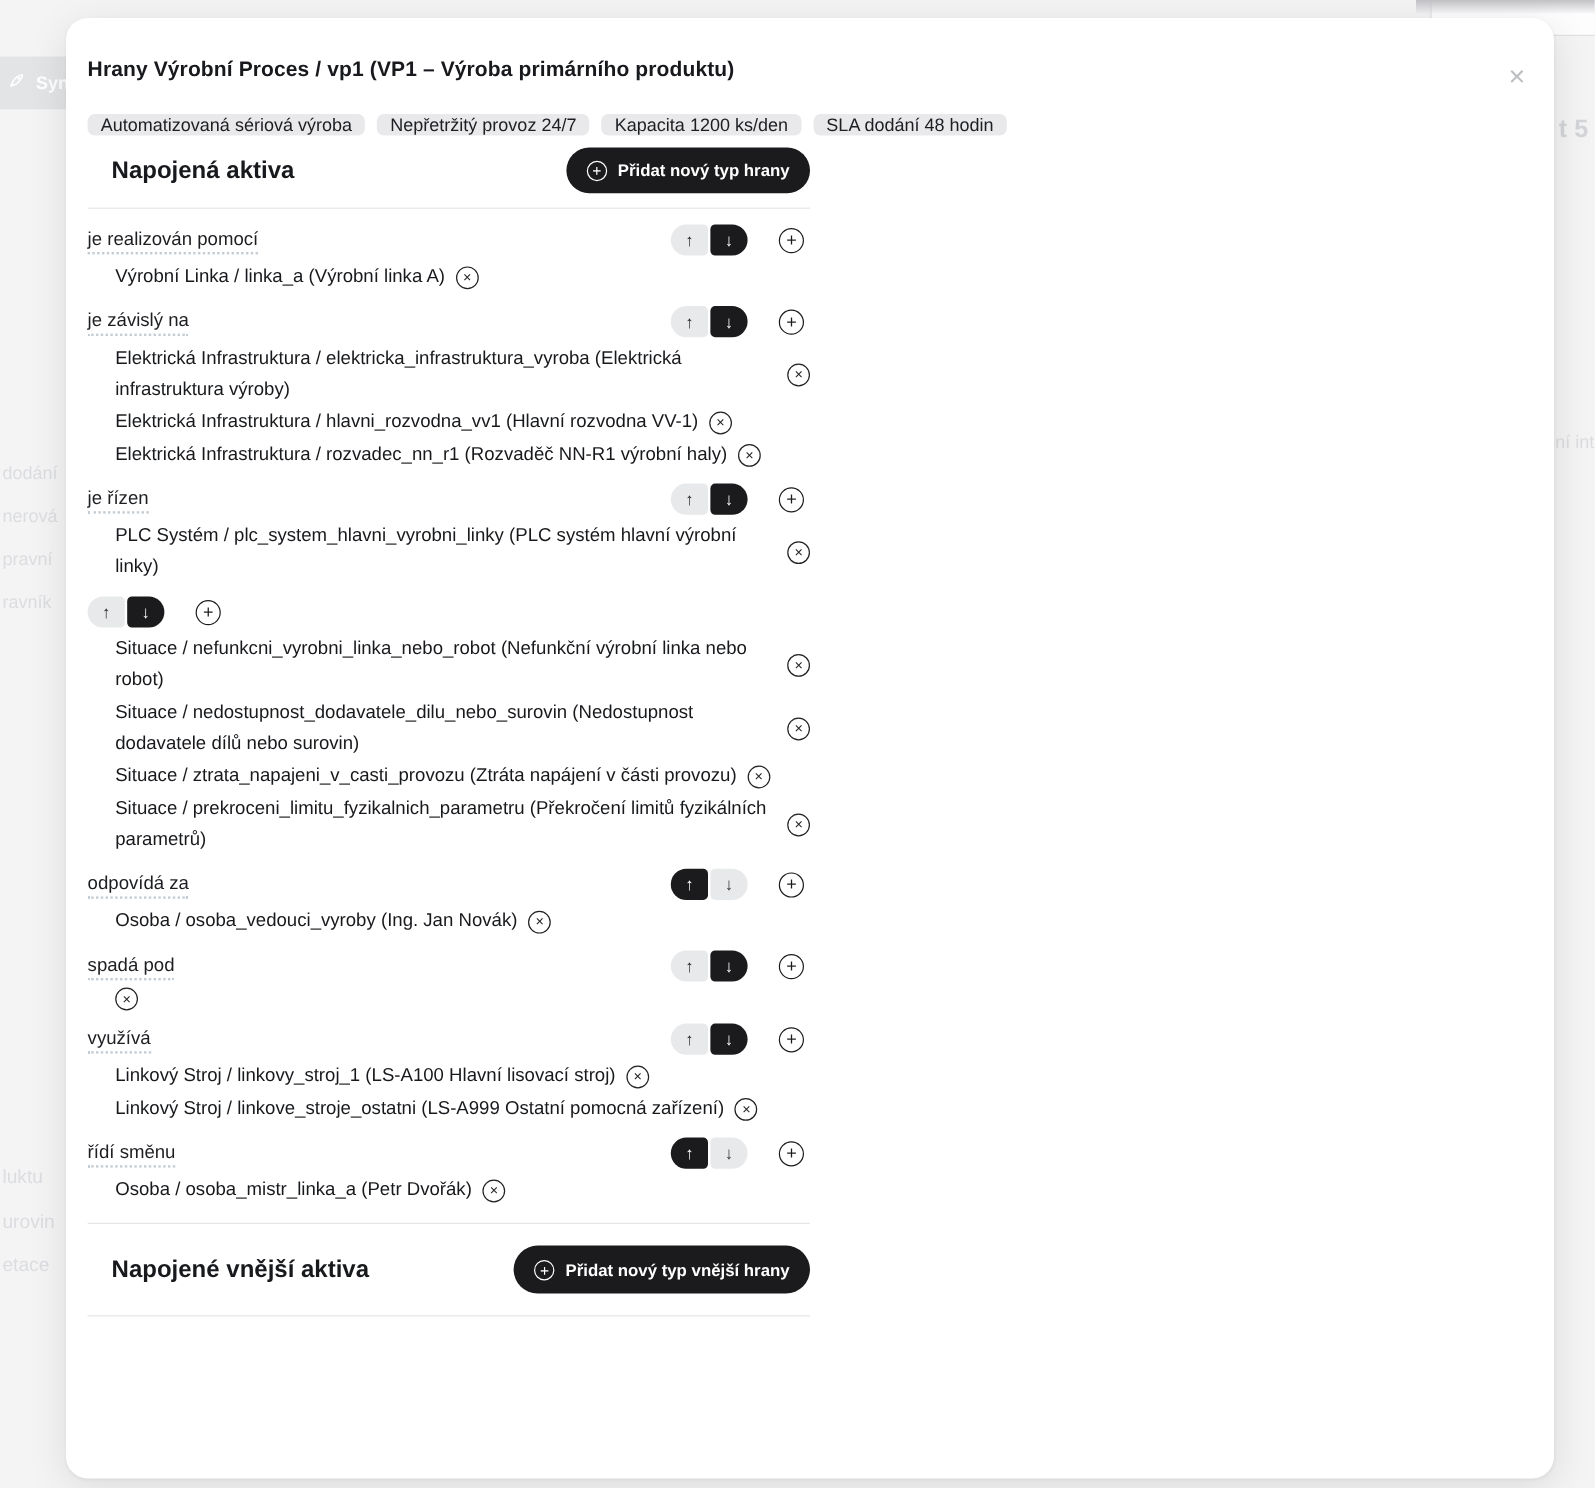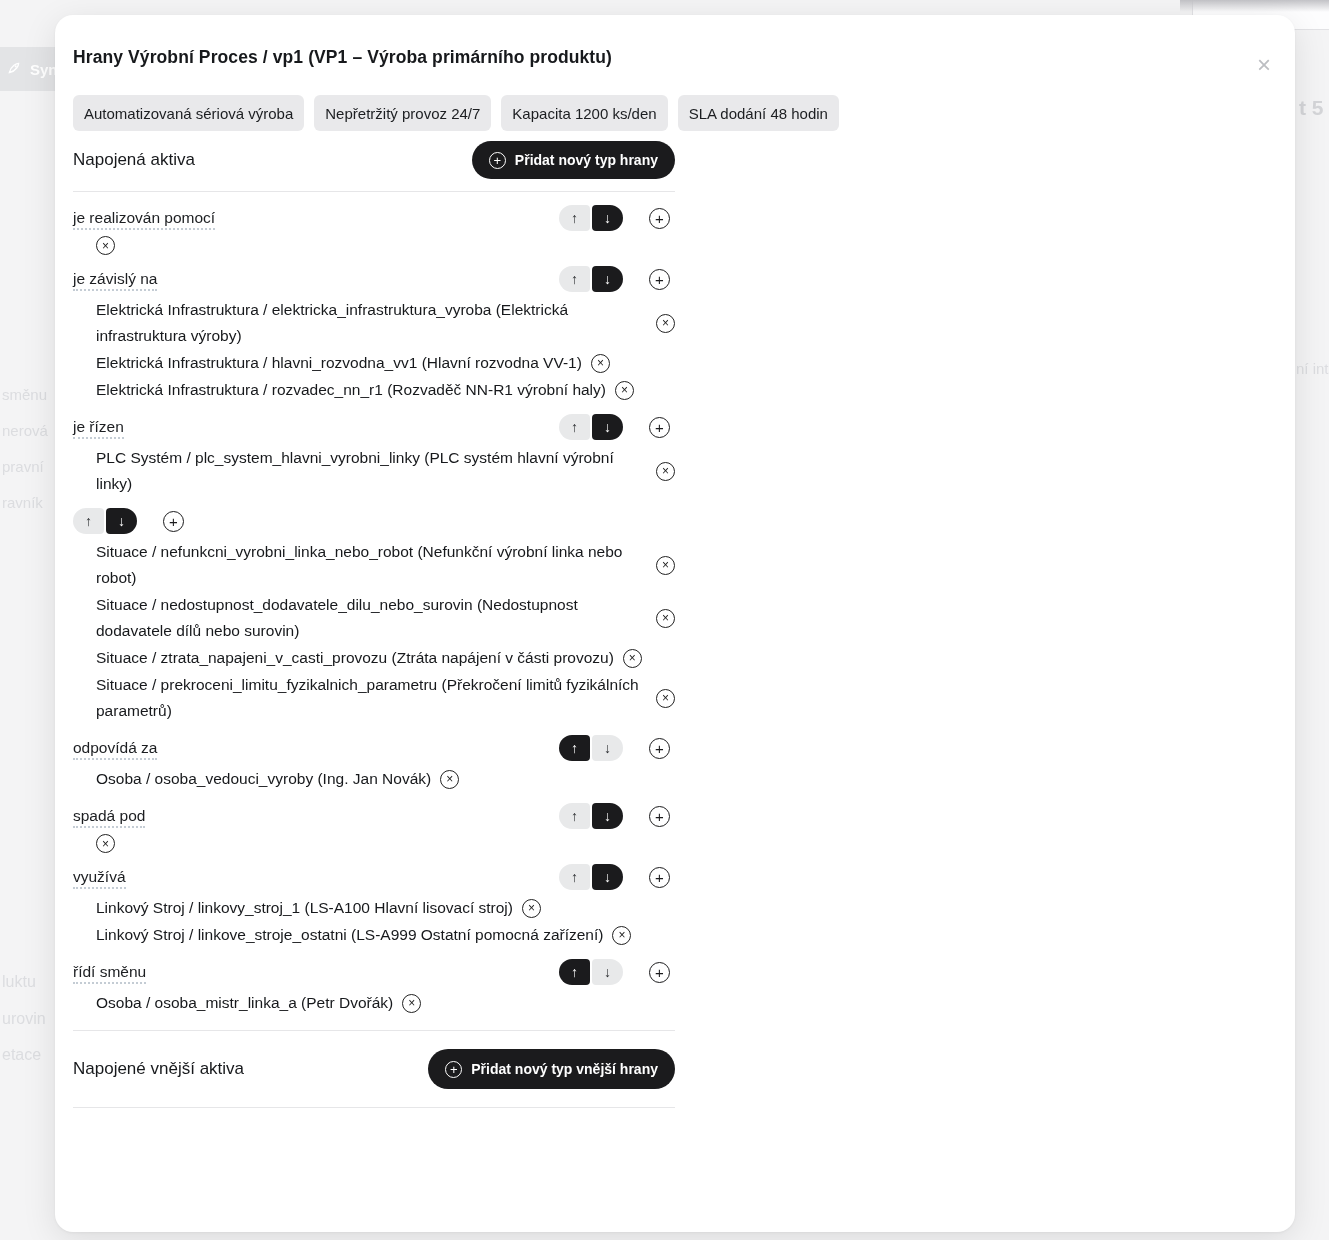--- a/index.html
+++ b/index.html
@@ -38,26 +38,26 @@
     box-shadow:0 8px 34px rgba(0,0,0,.10), 0 1px 3px rgba(0,0,0,.05);
     padding:30px 26px 0 18px;
   }
   .close-btn{
     position:absolute;top:38px;right:24px;border:none;background:none;
     font-size:24px;line-height:1;color:#bcbec2;cursor:pointer;
   }
   .modal-title{font-size:17.5px;font-weight:bold;line-height:24px;letter-spacing:.1px;}
   .tags{display:flex;gap:10px;margin-top:26px;}
   .tag{
-    background:#e9e9eb;border-radius:6px;height:36px;display:flex;align-items:center;
+    background:#e9e9eb;border-radius:6px;height:18px;display:flex;align-items:center;
     padding:0 11px;font-size:15px;color:#1c1e21;white-space:nowrap;
   }
   .content{width:602px;}
   .section-head{display:flex;align-items:center;justify-content:space-between;margin-top:10px;height:38px;}
-  .section-heading{font-size:17px;font-weight:normal;}
+  .section-heading{font-size:20px;font-weight:bold;margin-left:20px;}
   .add-btn{
     display:flex;align-items:center;gap:9px;border:none;cursor:pointer;
     background:#1b1b1d;color:#fff;border-radius:19px;height:38px;padding:0 17px;
     font-family:"Liberation Sans",sans-serif;font-size:14px;font-weight:bold;
   }
   .plus-circle{
     flex:none;width:17px;height:17px;border:1.5px solid #fff;border-radius:50%;
     display:flex;align-items:center;justify-content:center;
     font-size:13px;font-weight:normal;line-height:1;
   }
@@ -112,21 +112,21 @@
       <path d="M5 19c1-4 3.2-8.2 7-11 3-2.2 5.8-3 7-3 0 1.2-.8 4-3 7-2.8 3.8-7 6-11 7z" stroke="#fff" stroke-width="2"></path>
       <circle cx="14.5" cy="9.5" r="1.6" fill="#fff"></circle>
       <path d="M7 17l-2 2" stroke="#fff" stroke-width="2"></path>
     </svg>
   </span>
   <span>Sync</span>
 </div>
 
 <span class="bg-frag big" style="left:1299px;top:96px;">t 5</span>
 <span class="bg-frag sml" style="left:1296px;top:360px;">ní int</span>
-<span class="bg-frag sml" style="left:2px;top:386px;">směnu</span>
+<span class="bg-frag sml" style="left:2px;top:386px;">dodání</span>
 <span class="bg-frag sml" style="left:2px;top:422px;">nerová</span>
 <span class="bg-frag sml" style="left:2px;top:458px;">pravní</span>
 <span class="bg-frag sml" style="left:2px;top:494px;">ravník</span>
 <span class="bg-frag med" style="left:2px;top:973px;">luktu</span>
 <span class="bg-frag med" style="left:2px;top:1010px;">urovin</span>
 <span class="bg-frag med" style="left:2px;top:1046px;">etace</span>
 
 <div class="modal">
   <button class="close-btn">×</button>
 
@@ -155,20 +155,21 @@
       <div class="edge-head">
         <div class="label-cell"><span class="edge-label">je realizován pomocí</span></div>
         <span class="arrow-pill">
           <button class="seg up">↑</button>
           <button class="seg down active">↓</button>
         </span>
         <button class="plus-btn">+</button>
       </div>
       <div class="items">
         <div class="item">
+          <span class="item-text">Výrobní Linka / linka_a (Výrobní linka A)</span>
           <button class="remove-btn">×</button>
         </div>
       </div>
     </section>
 
     <section class="edge-section">
       <div class="edge-head">
         <div class="label-cell"><span class="edge-label">je závislý na</span></div>
         <span class="arrow-pill">
           <button class="seg up">↑</button>

